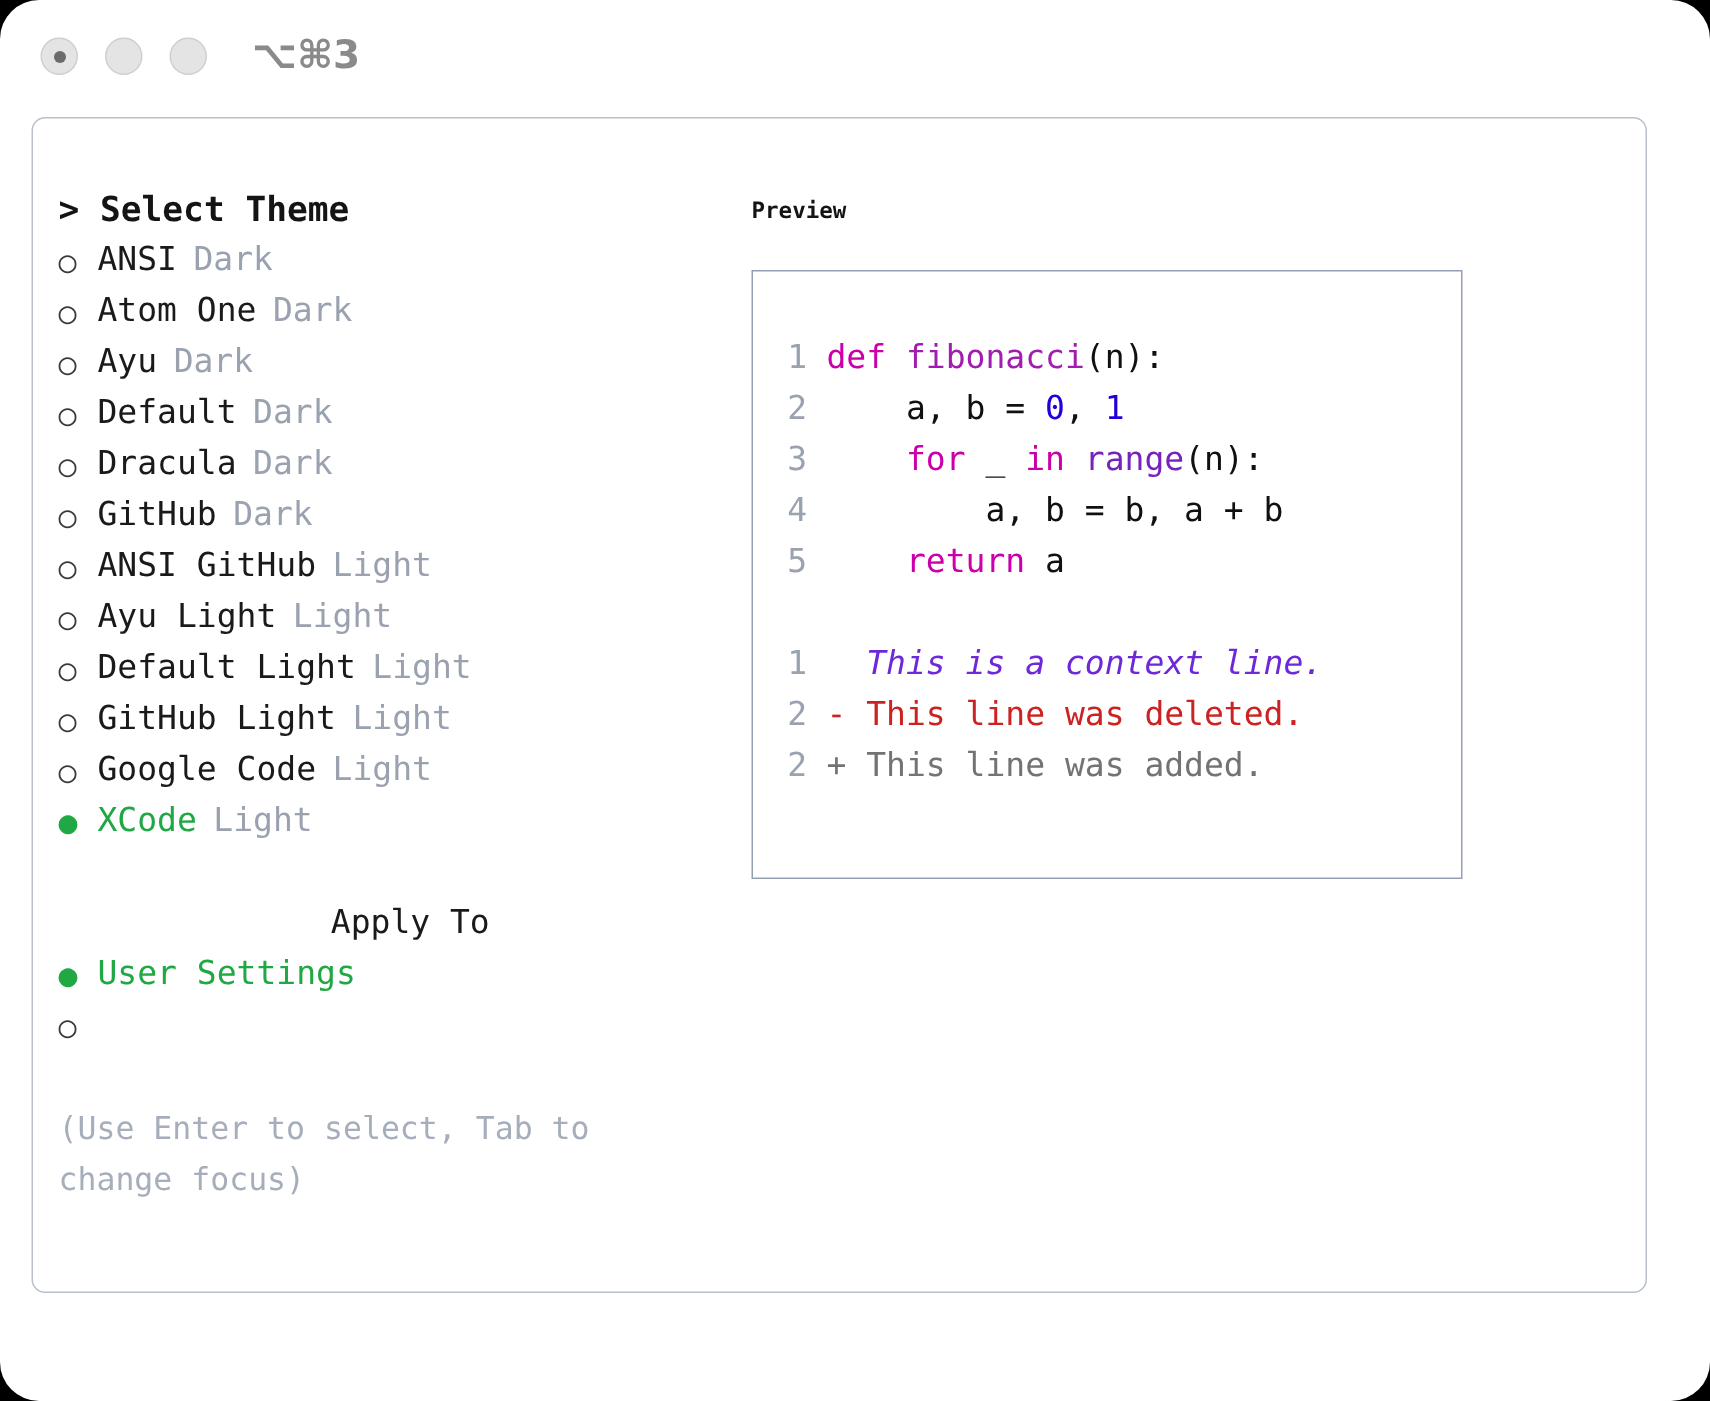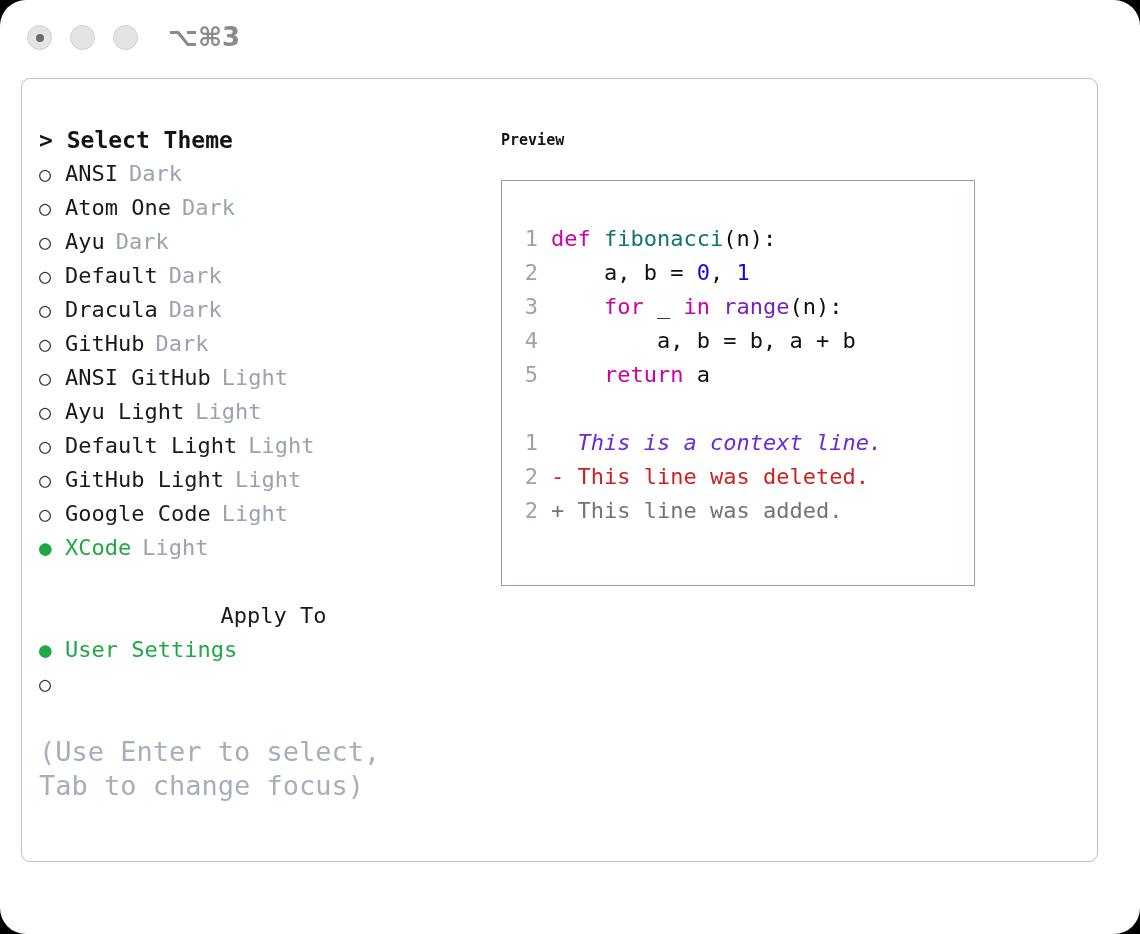--- a/index.html
+++ b/index.html
@@ -129,21 +129,21 @@
     color: #1a1a1a;
     padding-left: 29px;
     white-space: pre;
     text-align: center;
   }
   .spacer {
     height: 34px;
   }
   #hint {
     margin-top: 34px;
-    font-size: 27px;
+    font-size: 21px;
     line-height: 34px;
     color: #a6aebc;
     width: 405px;
     white-space: pre-wrap;
   }
   
   #right-col {
     position: absolute;
     left: 479px;
     top: 44px;
@@ -178,21 +178,21 @@
     white-space: pre;
   }
   .ln {
     color: #9aa2b0;
     display: inline-block;
     width: 20px;
     text-align: right;
     margin-right: 13px;
   }
   .kw  { color: #cc00aa; }
-  .fn  { color: #0f766e; }
+  .fn  { color: #a21caf; }
   .bi  { color: #7722bb; }
   .num { color: #2200dd; }
   .pl  { color: #101010; }
   .ctx { color: #6d28d9; font-style: italic; }
   .del { color: #cc2222; }
   .add { color: #737373; }
   .gap-line { display: block; height: 34px; }
 </style>
 </head>
 <body>

